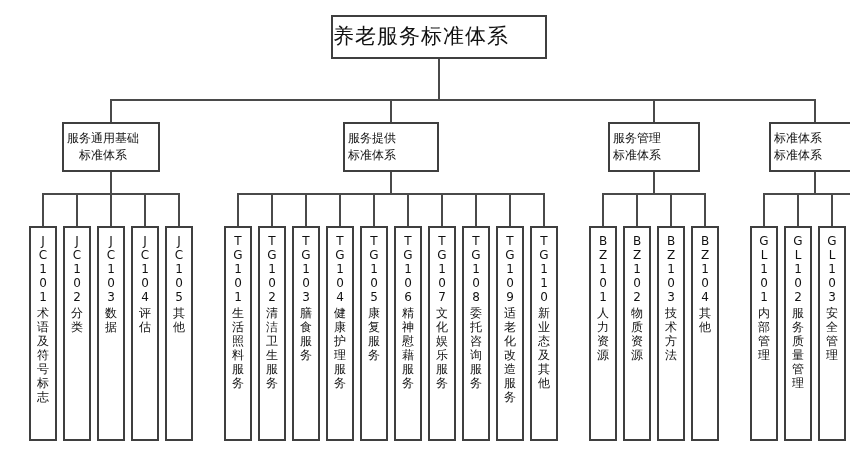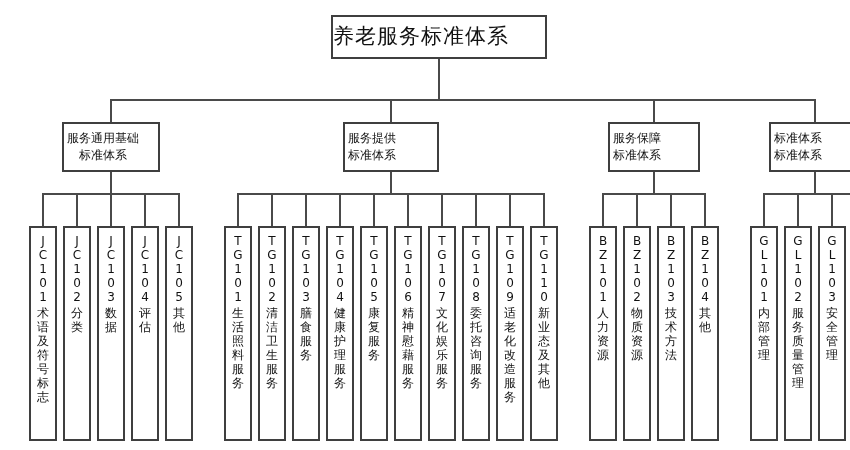--- a/index.html
+++ b/index.html
@@ -141,21 +141,21 @@
         </div>
       </div>
       <div class="node node-cat" style="left: 343px; top: 122px; width: 96px; height: 50px; font-family: Liberation Serif, serif;">
         <div>
           <span class="cat-text">服务提供</span>
           <span class="cat-text">标准体系</span>
         </div>
       </div>
       <div class="node node-cat" style="left: 608px; top: 122px; width: 92px; height: 50px;">
         <div>
-          <span class="cat-text">服务保障</span>
+          <span class="cat-text">服务管理</span>
           <span class="cat-text">标准体系</span>
         </div>
       </div>
       <div class="node node-cat" style="left: 769px; top: 122px; width: 92px; height: 50px;">
         <div>
           <span class="cat-text">标准体系</span>
           <span class="cat-text">标准体系</span>
         </div>
       </div>
     </div>

